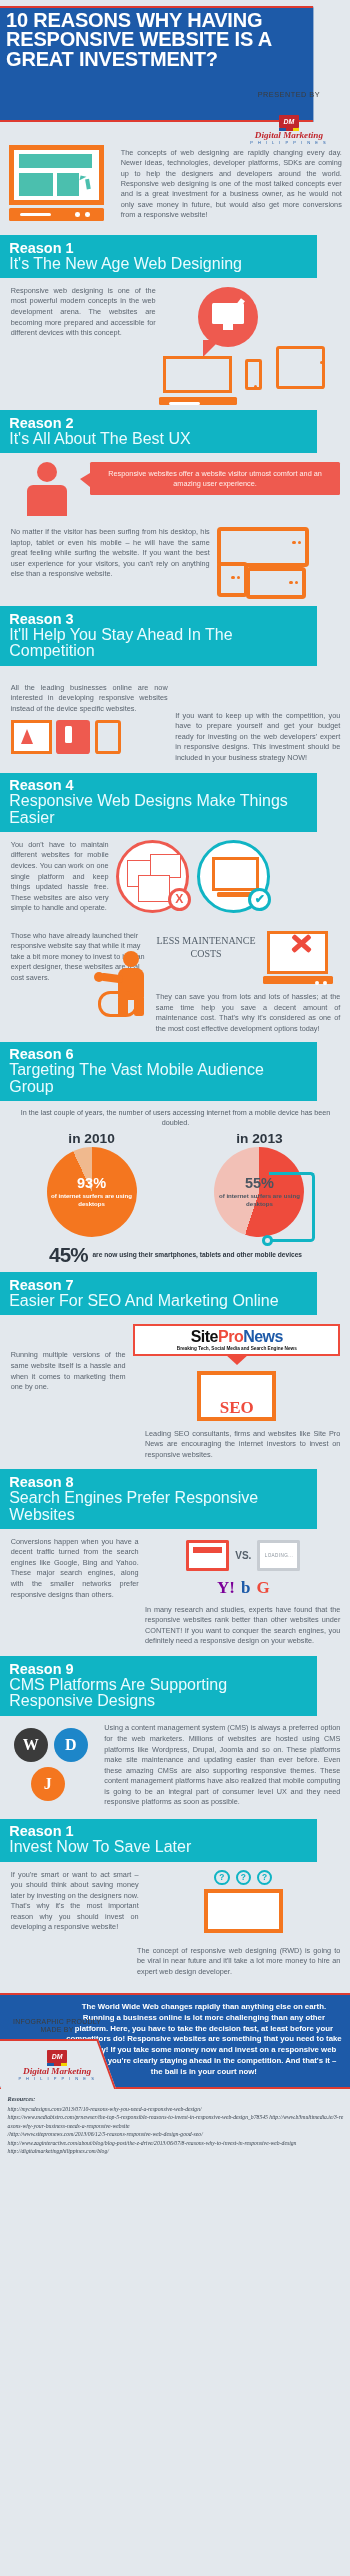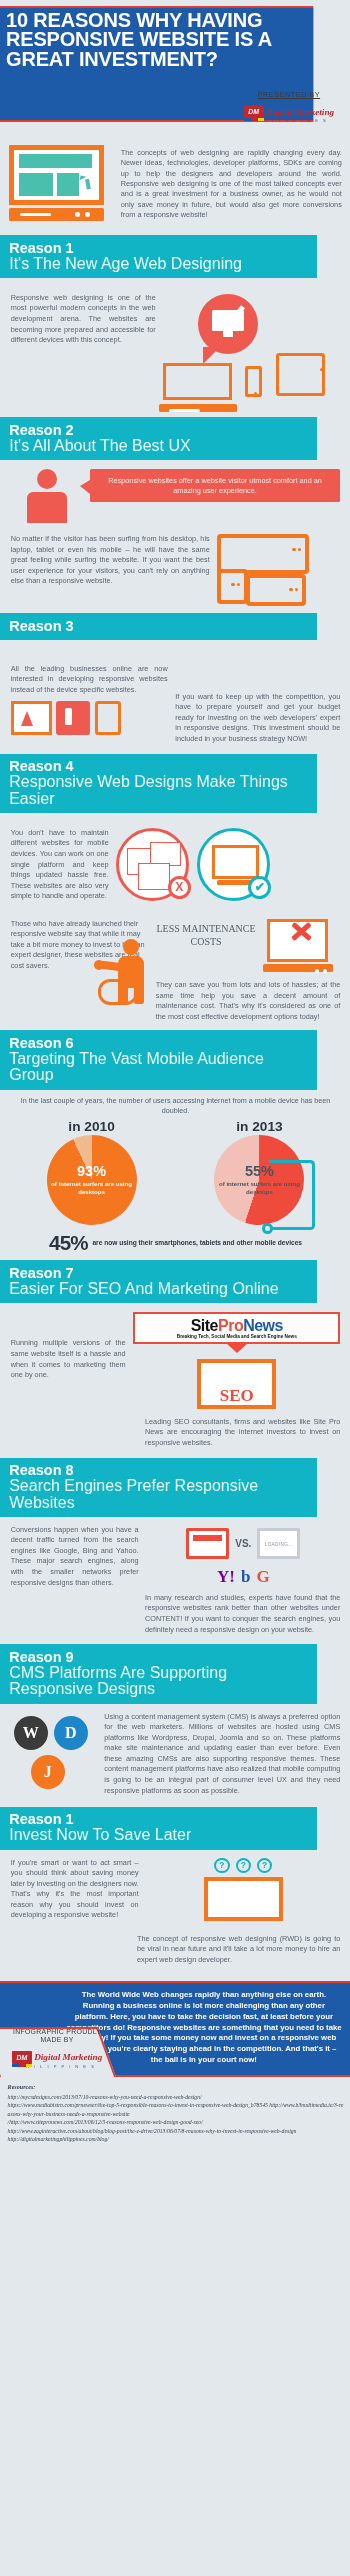--- a/index.html
+++ b/index.html
@@ -56,23 +56,23 @@
     text-transform:uppercase;
   }
   .presented{
     position:absolute;
     right:4.6px; top:90px;
     width:115px;
     text-align:center;
     z-index:6;
   }
   .presented .pb-label{
-    font-size:7.3px; color:#3c3c3c; letter-spacing:0.5px;text-decoration:underline;
-  }
-  .logo-row{ display:flex; align-items:center; justify-content:center; gap:2.3px; margin-top:6px; }
+    font-size:7.3px; color:#3c3c3c; letter-spacing:0.5px;
+  }
+  .logo-row{ display:flex; align-items:center; justify-content:center; gap:2.3px; margin-top:16px;flex-direction:column; }
   .logo-mark{
     width:20px;height:13px;background:#c1272d;
     position:relative;display:inline-block;
     border-radius:0.8px;
     color:#fff;font-size:6.9px;font-weight:bold;line-height:13px;text-align:center;
     font-style:italic;
   }
   .logo-mark:after{
     content:"";position:absolute;left:0;bottom:-3.1px;width:20px;height:3.1px;
     background:linear-gradient(90deg,#1d5aa8 0 6.9px,#c1272d 6.9px 13.7px,#f5d300 13.7px 20px);
@@ -128,21 +128,21 @@
     display:inline-block;background:#10b4c4;color:#ffffff;font-weight:bold;
     font-size:14.5px;padding:1.5px 7.6px 0 9.2px;position:relative;
   }
   .banner-sub{
     font-size:16px;line-height:1.03;padding:0 7.6px 0 9.2px;font-weight:300;color:#eafcff;
   }
 
   
   .sec{ position:relative; background:#e3e8ed; }
   .body-text{ font-size:7.3px; line-height:1.45; text-align:justify; color:#5a646f; }
-  .row{ display:flex; gap:7.6px; padding:7.6px 10.7px 9.2px 10.7px;margin-top:7px; }
+  .row{ display:flex; gap:7.6px; padding:7.6px 10.7px 9.2px 10.7px; }
 
   
   .orange-frame{ border:3.8px solid #f4761f; background:#e3e8ed; }
   .tablet{ width:43px;height:34px;border:3.8px solid #f4761f;border-radius:3.1px;position:relative;background:#e3e8ed; }
   .tablet:after{ content:"";position:absolute;right:-0.8px;top:12.2px;width:3.1px;height:3.1px;border-radius:50%;background:#f4761f; }
   .phone{ width:17px;height:31px;border:3.1px solid #f4761f;border-radius:2.3px;position:relative;background:#e3e8ed; }
   .phone:after{ content:"";position:absolute;left:5.3px;bottom:-0.8px;width:3.1px;height:3.1px;border-radius:50%;background:#f4761f; }
 
   .speech{
     width:60px;height:60px;border-radius:50%;background:#ee5a4f;position:relative;
@@ -365,20 +365,21 @@
         <div class="win" style="left:29px;top:40px;width:60px;height:32px">
             <span class="dots"><i></i><i></i></span>
           </div>
       </div>
     </div>
   </div>
 
   <div class="sec">
     <div class="banner">
       <div class="banner-tab">Reason 3</div>
+      <div class="banner-sub">It'll Help You Stay Ahead In The Competition</div>
     </div>
     <div class="row" style="align-items:center">
       <div style="width:157px">
         <div class="body-text">All the leading businesses online are now interested in developing responsive websites instead of the device specific websites.</div>
         <div style="display:flex;gap:4.6px;margin-top:6.1px">
           <div class="card-like">
             <span style="position:absolute;left:7.6px;top:6.1px;width:0;height:0;border-left:6.9px solid transparent;border-right:6.9px solid transparent;border-bottom:15.3px solid #ee5a4f"></span>
           </div>
           <div class="thumbs">
             <span style="position:absolute;left:9.2px;top:6.1px;width:6.9px;height:17px;background:#fff;border-radius:1.5px"></span>

